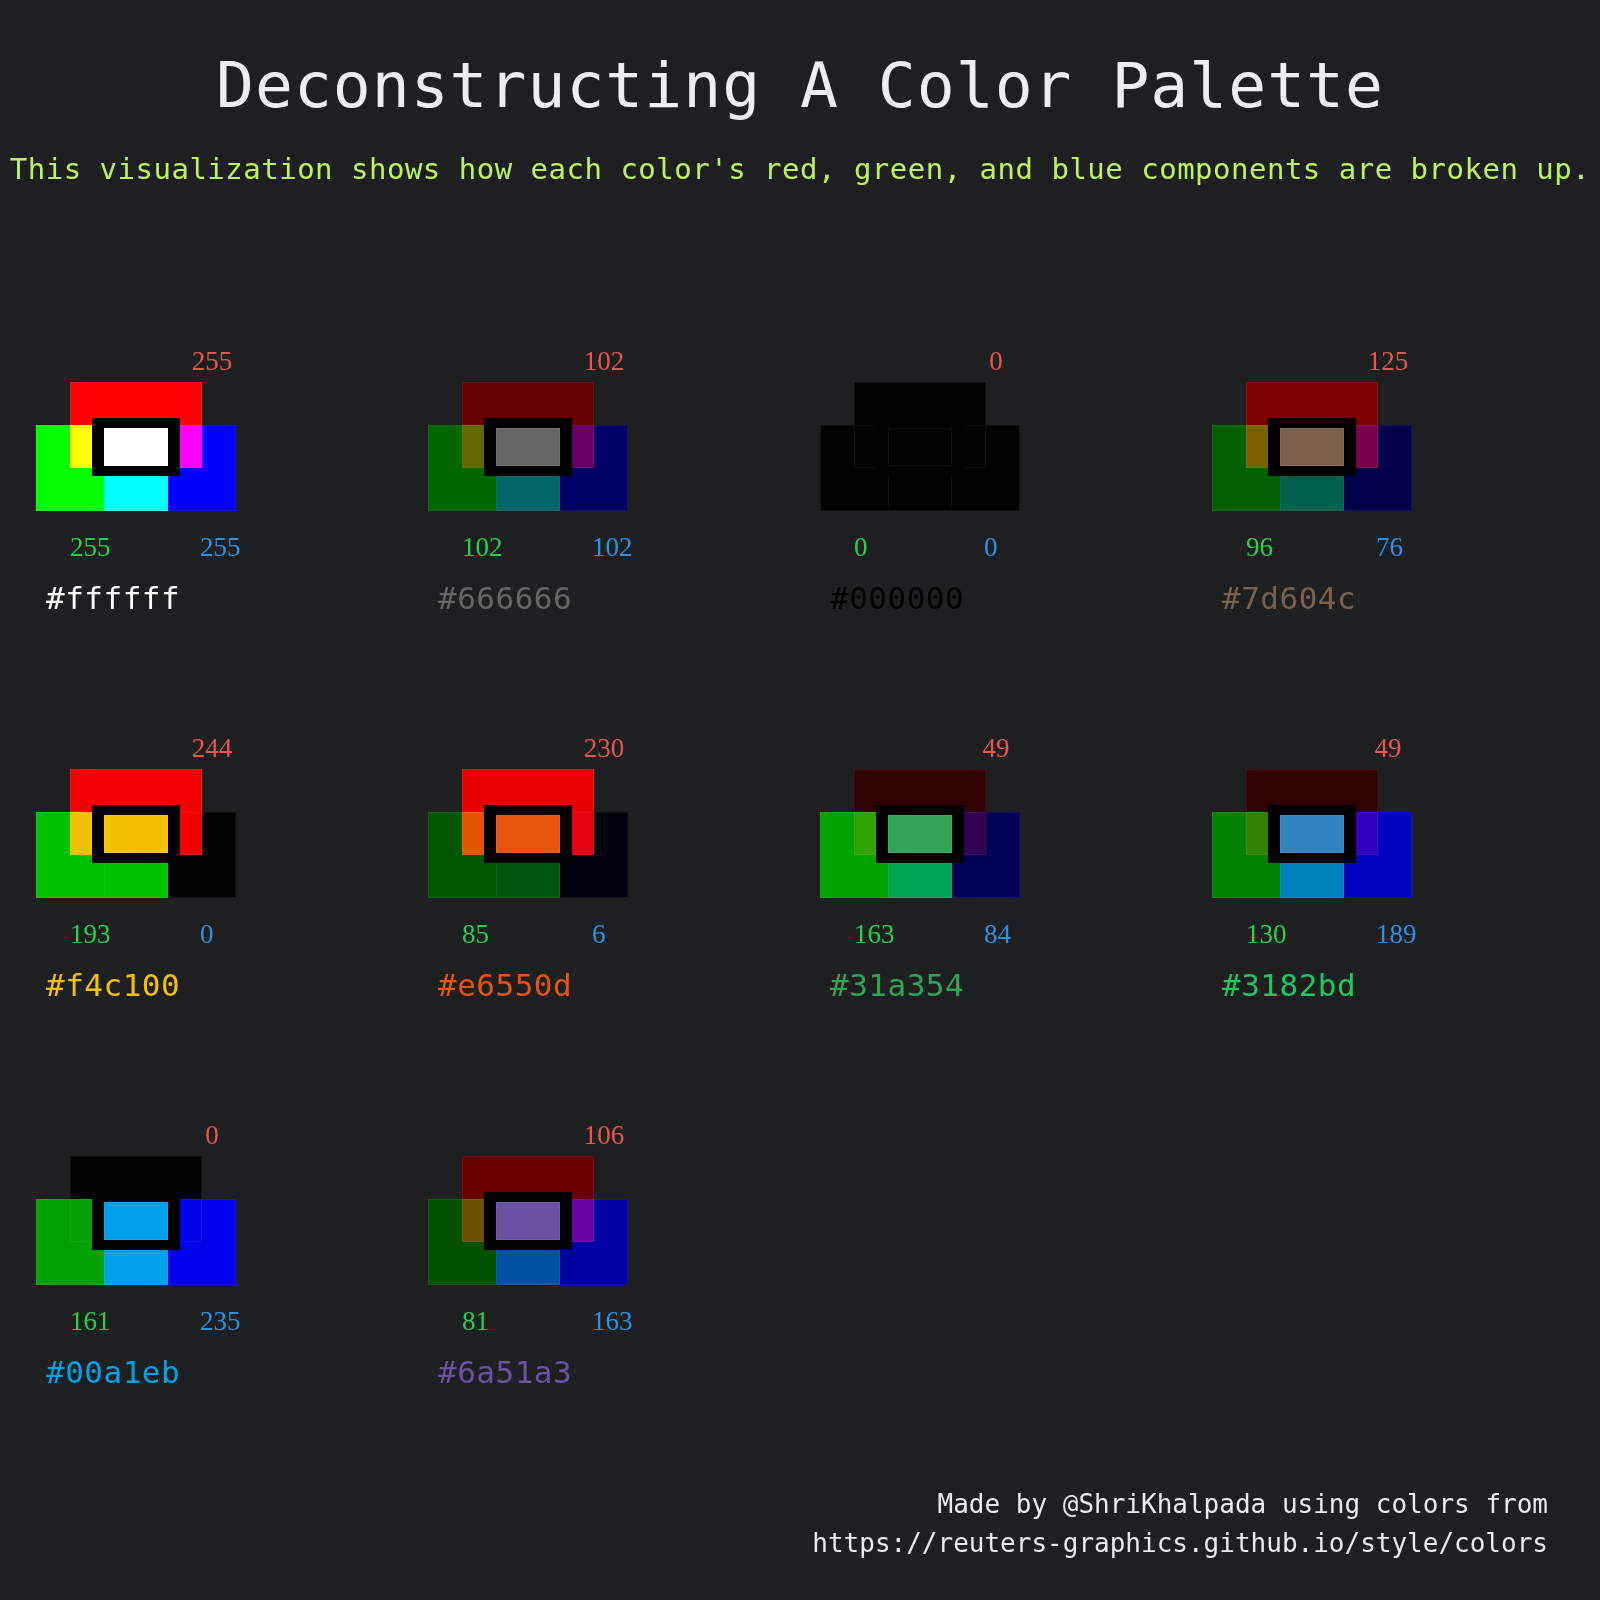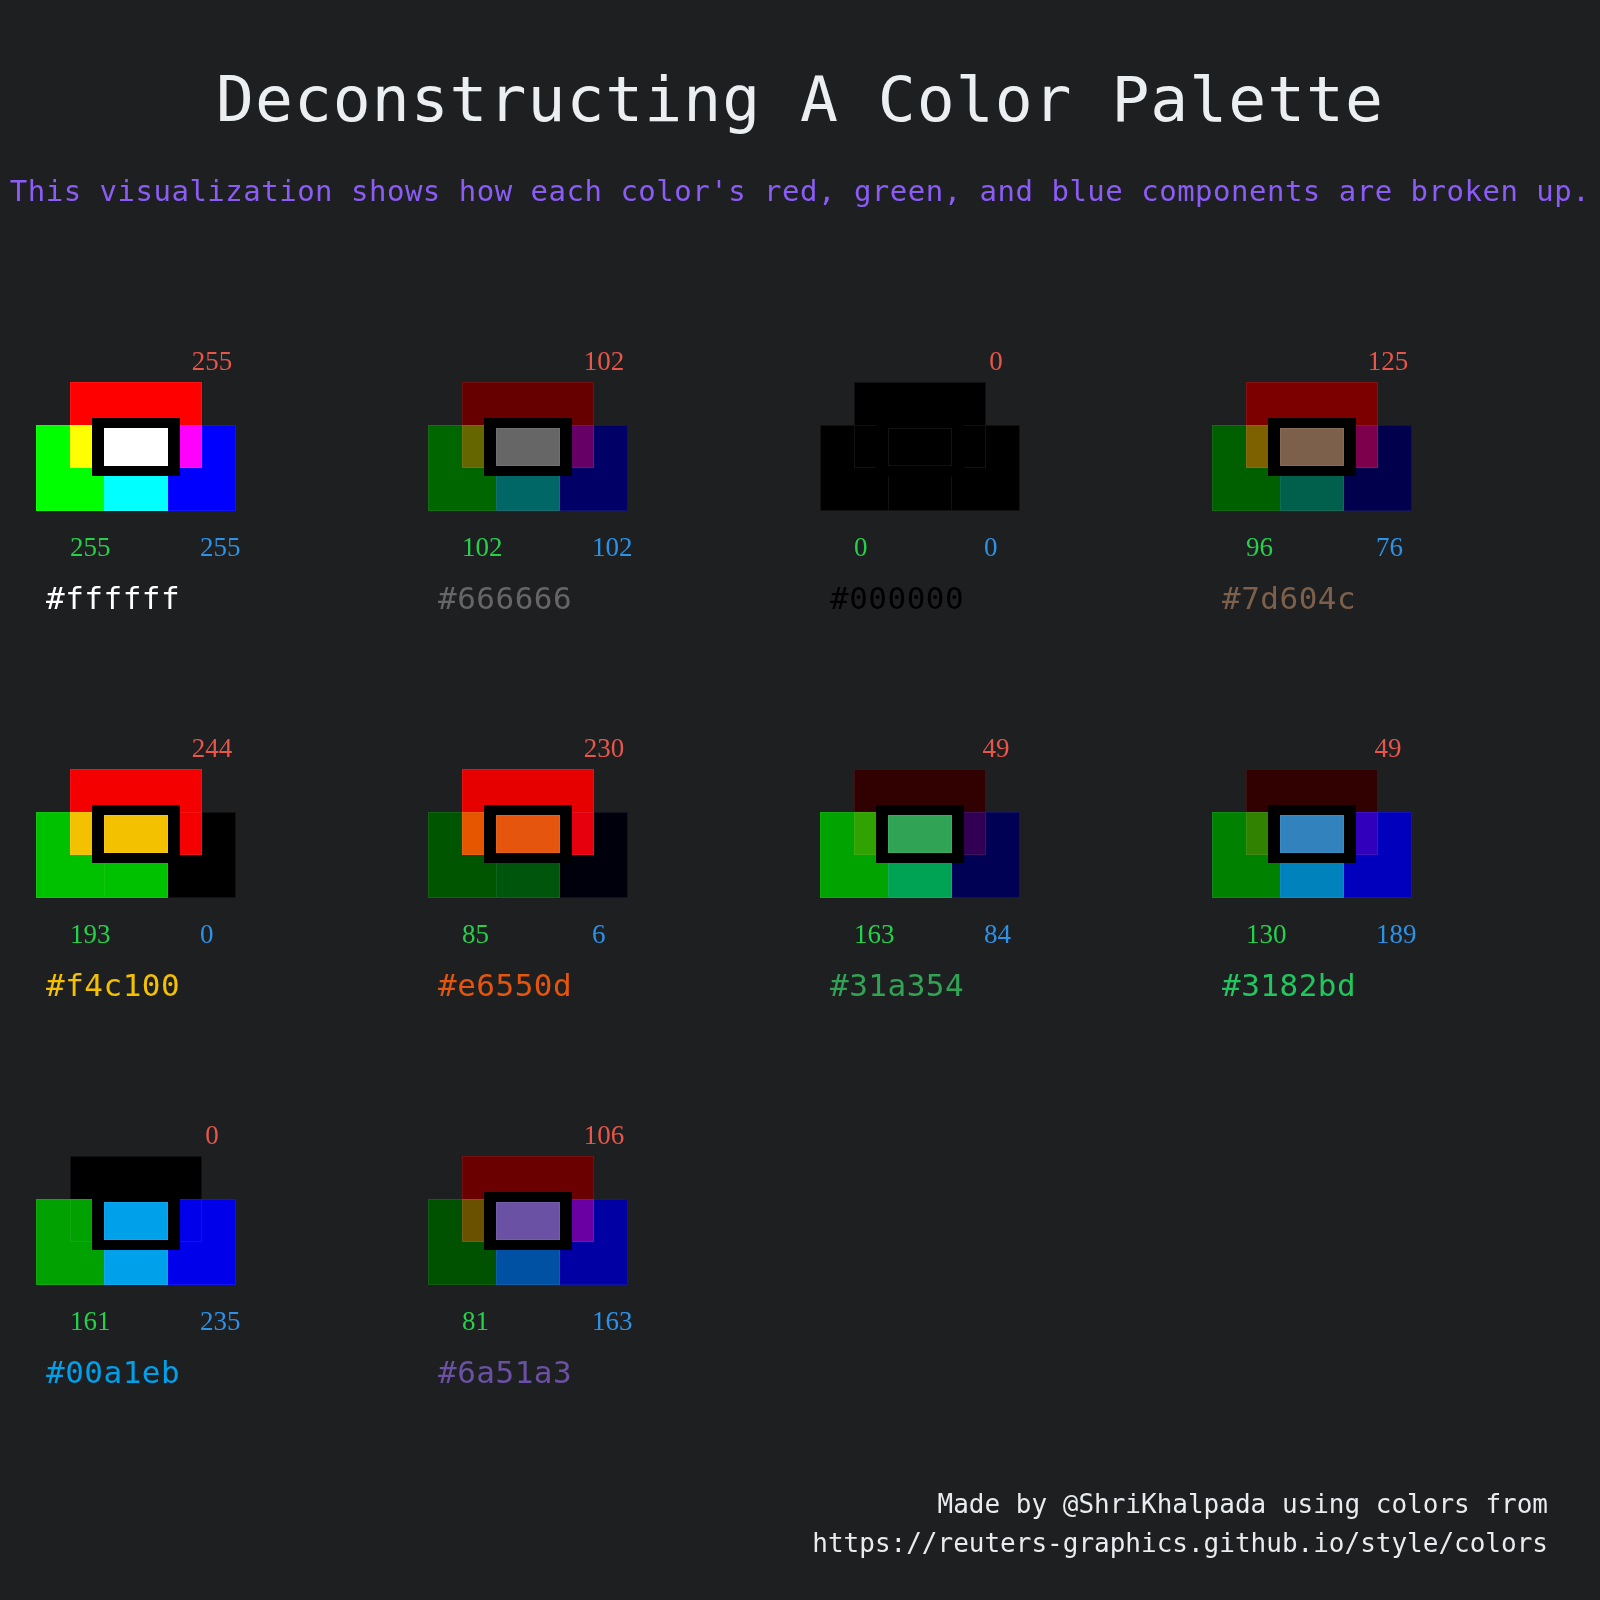--- a/index.html
+++ b/index.html
@@ -20,33 +20,33 @@
     width: 100%;
     text-align: center;
     padding-top: 48px;
     box-sizing: border-box;
   }
   #page-title {
     font-size: 63px;
     color: #eceff2;
     letter-spacing: 1px;
     font-weight: normal;
-    margin: 16px;
+    margin: 2px;
     line-height: 1.15;
   }
   #subtitle-1 {
     font-size: 30px;
     color: #e7eaee;
     margin: 0;
     padding-top: 28px;
     letter-spacing: 0.5px;
   }
   #subtitle-2 {
     font-size: 29px;
-    color: #8b5cf6;
+    color: #bef264;
     margin: 8px;
     padding-top: 22px;
     letter-spacing: 0.5px;
   }
 
   
   #cards-grid {
     position: absolute;
     left: 0;
     top: 318px;

